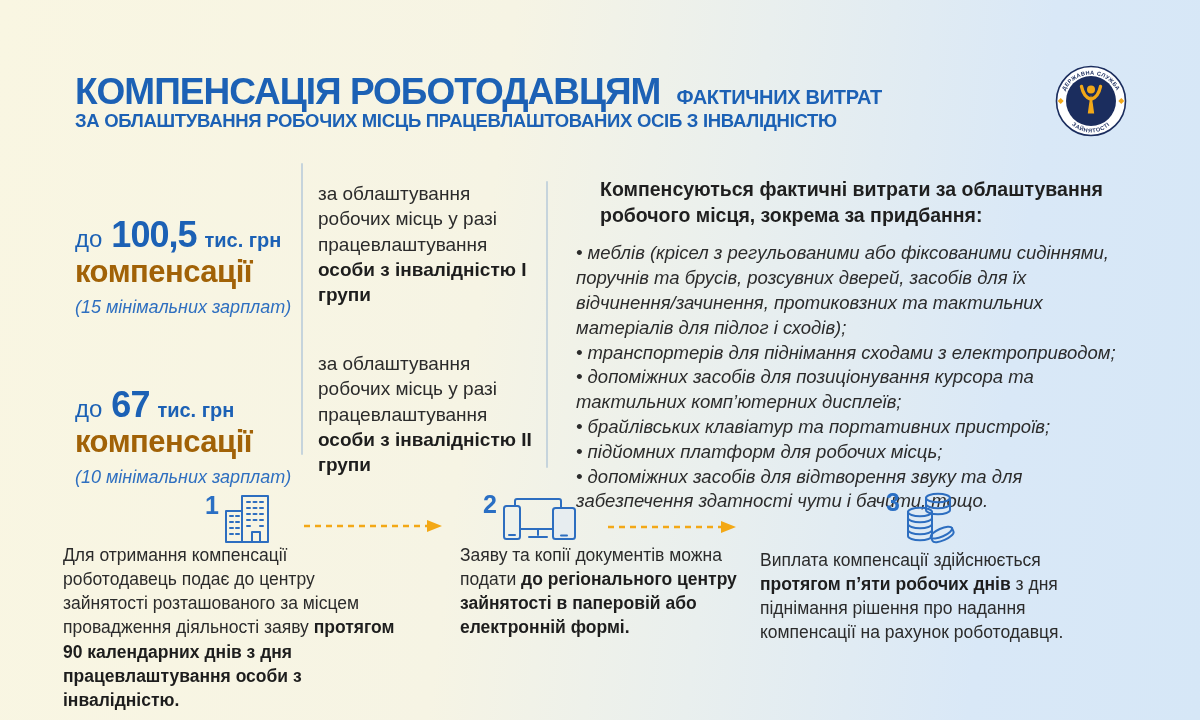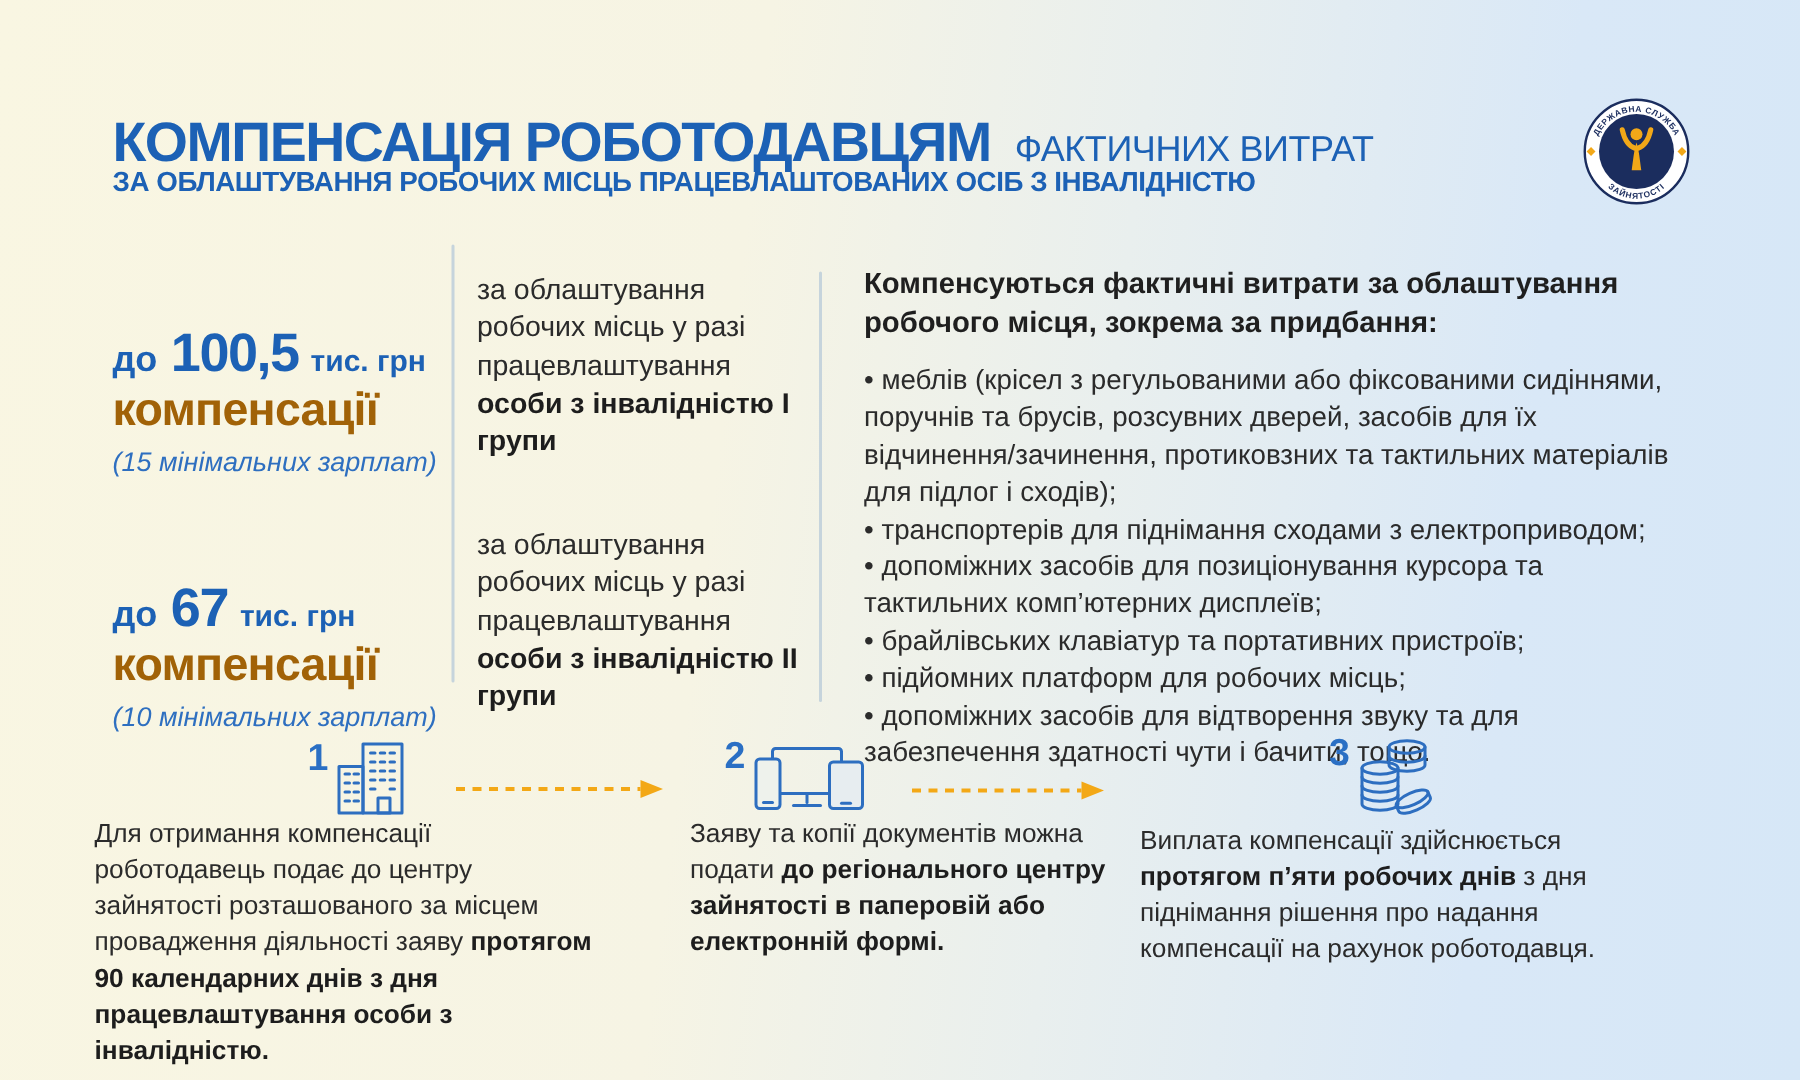--- a/index.html
+++ b/index.html
@@ -8,47 +8,47 @@
     font-family:"Liberation Sans","DejaVu Sans",sans-serif;
     background:linear-gradient(97deg,#f9f6e2 0%,#f6f4e4 40%,#e9efee 60%,#d9e8f7 82%,#d6e7f7 100%);
     position:relative;
     color:#2f2f2f;
   }
   .abs { position:absolute; }
 
   
   .title-line1 { left:75px; top:70px; display:flex; align-items:baseline; white-space:nowrap;text-align:right; }
   .title-main { font-size:37px; font-weight:800; letter-spacing:-1px; color:#1c61b5; }
-  .title-suffix { font-size:24px; font-weight:400; letter-spacing:-0.3px; color:#1c61b5; margin-left:16px;margin-top:16px; }
+  .title-suffix { font-size:20px; font-weight:700; letter-spacing:-0.3px; color:#1c61b5; margin-left:16px;margin-top:16px; }
   .title-line2 { left:75px; top:110px; font-size:18.5px; font-weight:800; letter-spacing:-0.3px; color:#1c61b5; white-space:nowrap; }
 
   .logo { left:1055px; top:65px; width:72px; height:72px; }
 
   
   .divider { width:2px; background:#c6d4dc; border-radius:1px; }
   .divider-1 { left:301px; top:163px; height:292px; }
   .divider-2 { left:546px; top:181px; height:287px; }
 
   .amount-block { left:75px; width:225px; }
   .amount-1 { top:178px; }
   .amount-2 { top:348px; }
   .amount-row { display:flex; align-items:baseline; white-space:nowrap; color:#1c61b5; }
-  .amount-prefix { font-size:24px; font-weight:700; margin-right:9px; }
+  .amount-prefix { font-size:24px; font-weight:400; margin-right:9px; }
   .amount-value { font-size:36px; font-weight:700; letter-spacing:-1px; line-height:1;margin-top:39px; }
   .amount-unit { font-size:20px; font-weight:800; margin-left:8px; }
   .amount-label { font-size:31px; font-weight:800; letter-spacing:-0.5px; color:#a16207; margin-top:2px; line-height:1.1; }
   .amount-note { font-size:18px; font-style:italic; color:#2e6fc0; margin-top:8px; }
 
   .cond-text { left:318px; width:214px; font-size:19px; line-height:1.33; color:#2b2b2b; }
   .cond-1 { top:181px; }
   .cond-2 { top:351px; }
 
   .details { left:576px; top:177px; width:548px; }
-  .details-heading { font-size:19.5px; font-weight:800; line-height:1.32; color:#1f1f1f; }
-  .details-bullets { margin-top:13px; font-size:18.5px; line-height:1.34; color:#2b2b2b; }
+  .details-heading { font-size:19.5px; font-weight:800; line-height:1.32; color:#1f1f1f;margin-left:24px; }
+  .details-bullets { margin-top:13px; font-size:18.5px; line-height:1.34; color:#2b2b2b;font-style:italic; }
   .bullet-item { margin:0; }
 
   
   .step-head { display:flex; align-items:flex-start; }
   .step-number { font-size:25px; font-weight:800; color:#2a6fc4; margin-right:4px; line-height:1; }
   .step1-head { left:205px; top:493px; }
   .step2-head { left:483px; top:492px; }
   .step3-head { left:886px; top:490px; }
 
   .step-text { font-size:17.5px; line-height:1.38; color:#2b2b2b; }

